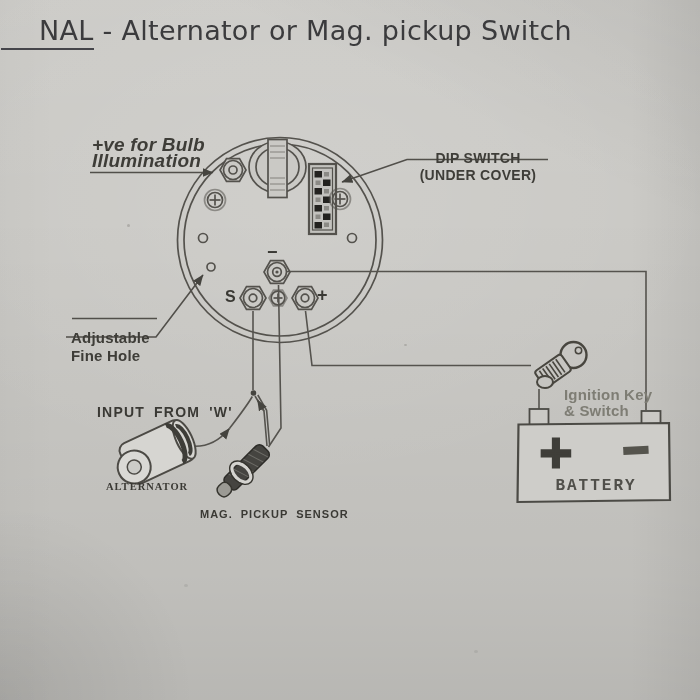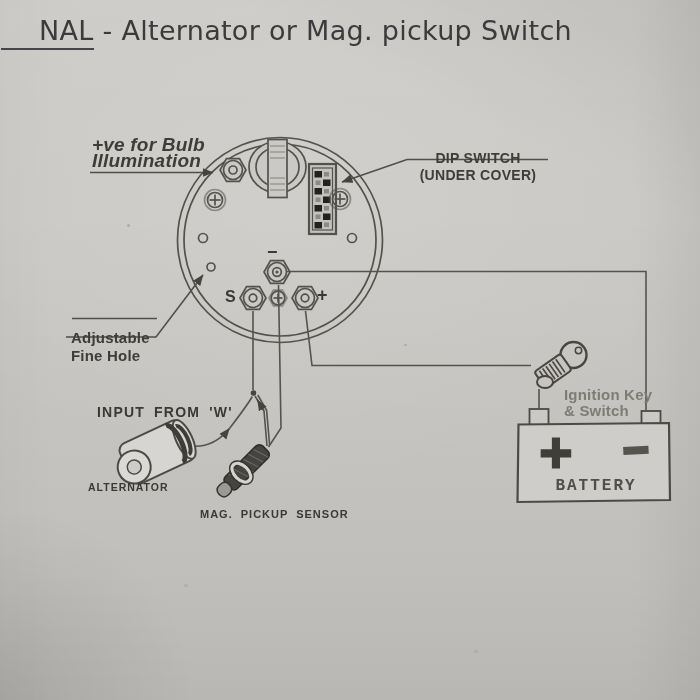--- a/index.html
+++ b/index.html
@@ -19,21 +19,21 @@
   .title{
     position:absolute;left:1px;top:15px;
     font-family:"DejaVu Sans", sans-serif;
     font-size:27px;color:#3b3b3d;letter-spacing:0.3px;white-space:nowrap;
   }
   .title .u{border-bottom:2.5px solid #45454a;padding-bottom:2px;padding-left:38px;}
   .bulb-label{left:92px;top:137px;font-size:19px;line-height:16px;letter-spacing:0.2px;font-style:italic;}
   .dip-label{left:398px;top:141px;width:160px;text-align:center;font-size:14px;line-height:17px;letter-spacing:0.3px;margin-top:9px;}
   .adjust-label{left:71px;top:297px;font-size:15px;line-height:18px;letter-spacing:0.2px;margin-top:32px;}
   .inputw-label{left:97px;top:404px;font-size:14px;letter-spacing:1.2px;word-spacing:4px;color:#3a3934;}
-  .alt-label{left:88px;top:481px;font-size:10.5px;letter-spacing:1px;color:#3a3934;}
+  .alt-label{left:106px;top:481px;font-size:10.5px;letter-spacing:1px;color:#3a3934;font-family:Liberation Serif, serif;}
   .sensor-label{left:200px;top:508px;font-size:11px;letter-spacing:1px;word-spacing:4px;color:#3a3934;}
   .ignition-label{left:564px;top:387px;font-size:15px;line-height:15.5px;color:#7e7d74;letter-spacing:0.2px;}
   .battery-label{left:534px;top:477px;width:124px;text-align:center;font-family:Liberation Mono, monospace;font-size:16px;letter-spacing:2px;color:#504f4a;}
   .term{font-size:16px;color:#3a3934;}
   .term-s{left:225px;top:288px;}
   .term-plus{left:317px;top:285px;font-size:18px;}
   .term-minus{left:267px;top:242px;font-size:18px;}
   .speck{position:absolute;border-radius:50%;background:#8f8e8a;opacity:0.5;}
 </style>
 </head>

